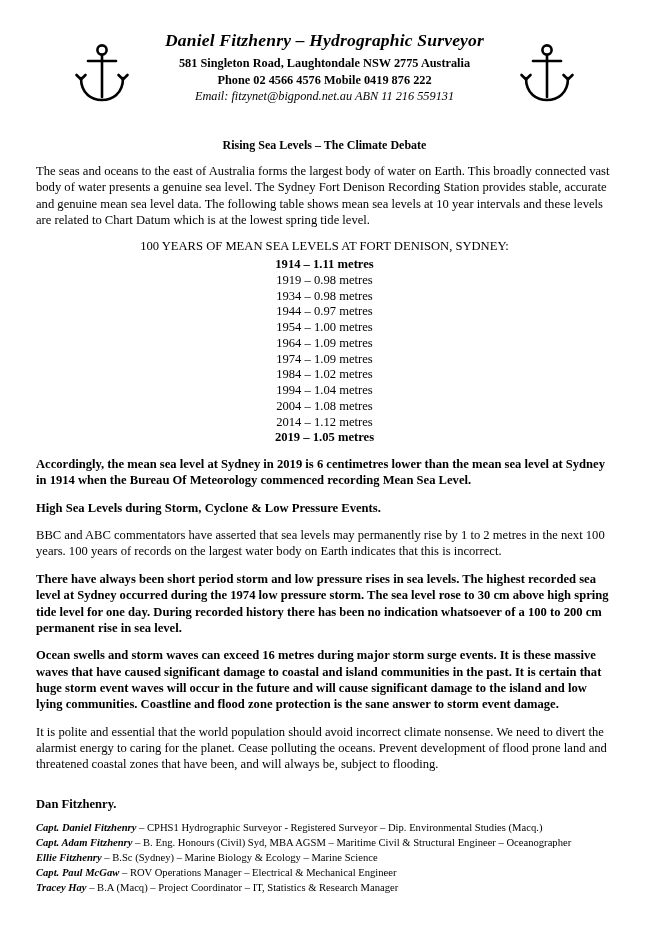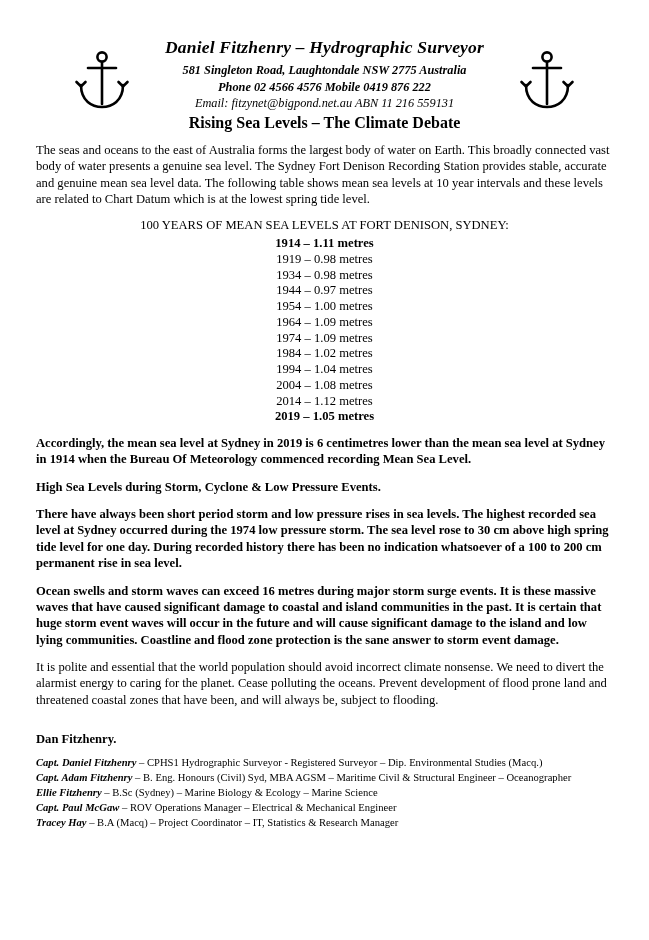--- a/index.html
+++ b/index.html
@@ -12,21 +12,21 @@
     background: #ffffff;
     font-family: "Liberation Serif", serif;
     color: #000000;
     overflow: hidden;
   }
   .page {
     position: relative;
     width: 649px;
     height: 794px;
     box-sizing: border-box;
-    padding: 31px 36px 0 36px;
+    padding: 24px 36px 0 36px;
   }
 
   
   .letterhead {
     position: relative;
     text-align: center;
     padding: 6px 0 2px 0;
   }
   .anchor {
     position: absolute;
@@ -39,35 +39,34 @@
 
   .company-name {
     font-size: 17.5px;
     font-weight: bold;
     font-style: italic;
     letter-spacing: 0.2px;
     margin: 0 0 4px 0;
   }
   .addr-line {
     font-size: 12.3px;
-    font-style: italic;
     font-weight: bold;
     line-height: 1.35;
   }
   .addr-line.email {
     font-weight: normal;
     font-style: italic;
   }
 
   
   .doc-title {
     text-align: center;
-    font-size: 16px;
-    font-weight: bold;
-    margin: 0 0 10px 0;
+    font-size: 12px;
+    font-weight: bold;
+    margin: 31px 0 10px 0;
   }
 
   
   p.body-text {
     font-size: 12.6px;
     line-height: 1.30;
     margin: 0 0 11px 0;
     text-align: left;
   }
   p.bold {
@@ -198,20 +197,21 @@
         </tr>
       <tr class="emph">
           <td>2019 – 1.05 metres</td>
         </tr>
     </tbody>
   </table>
   <div class="table-gap"></div>
 
   <p class="body-text bold">Accordingly, the mean sea level at Sydney in 2019 is 6 centimetres lower than the mean sea level at Sydney in 1914 when the Bureau Of Meteorology commenced recording Mean Sea Level.</p>
   <p class="body-text bold">High Sea Levels during Storm, Cyclone &amp; Low Pressure Events.</p>
+  <p class="body-text">BBC and ABC commentators have asserted that sea levels may permanently rise by 1 to 2 metres in the next 100 years.  100 years of records on the largest water body on Earth indicates that this is incorrect.</p>
   <p class="body-text bold">There have always been short period storm and low pressure rises in sea levels.  The highest recorded sea level at Sydney occurred during the 1974 low pressure storm.  The sea level rose to 30 cm above high spring tide level for one day.  During recorded history there has been no indication whatsoever of a 100 to 200 cm permanent rise in sea level.</p>
   <p class="body-text bold">Ocean swells and storm waves can exceed 16 metres during major storm surge events.  It is these massive waves that have caused significant damage to coastal and island communities in the past.  It is certain that huge storm event waves will occur in the future and will cause significant damage to the island and low lying communities.  Coastline and flood zone protection is the sane answer to storm event damage.</p>
   <p class="body-text">It is polite and essential that the world population should avoid incorrect climate nonsense.  We need to divert the alarmist energy to caring for the planet.  Cease polluting the oceans.  Prevent development of flood prone land and threatened coastal zones that have been, and will always be, subject to flooding.</p>
 
   <div class="signature">Dan Fitzhenry.</div>
 
   <div class="credits">
     <div class="credit-line">
       <span class="credit-name">Capt. Daniel Fitzhenry</span><span> – CPHS1 Hydrographic Surveyor  - Registered Surveyor – Dip. Environmental Studies (Macq.)</span>
     </div>

